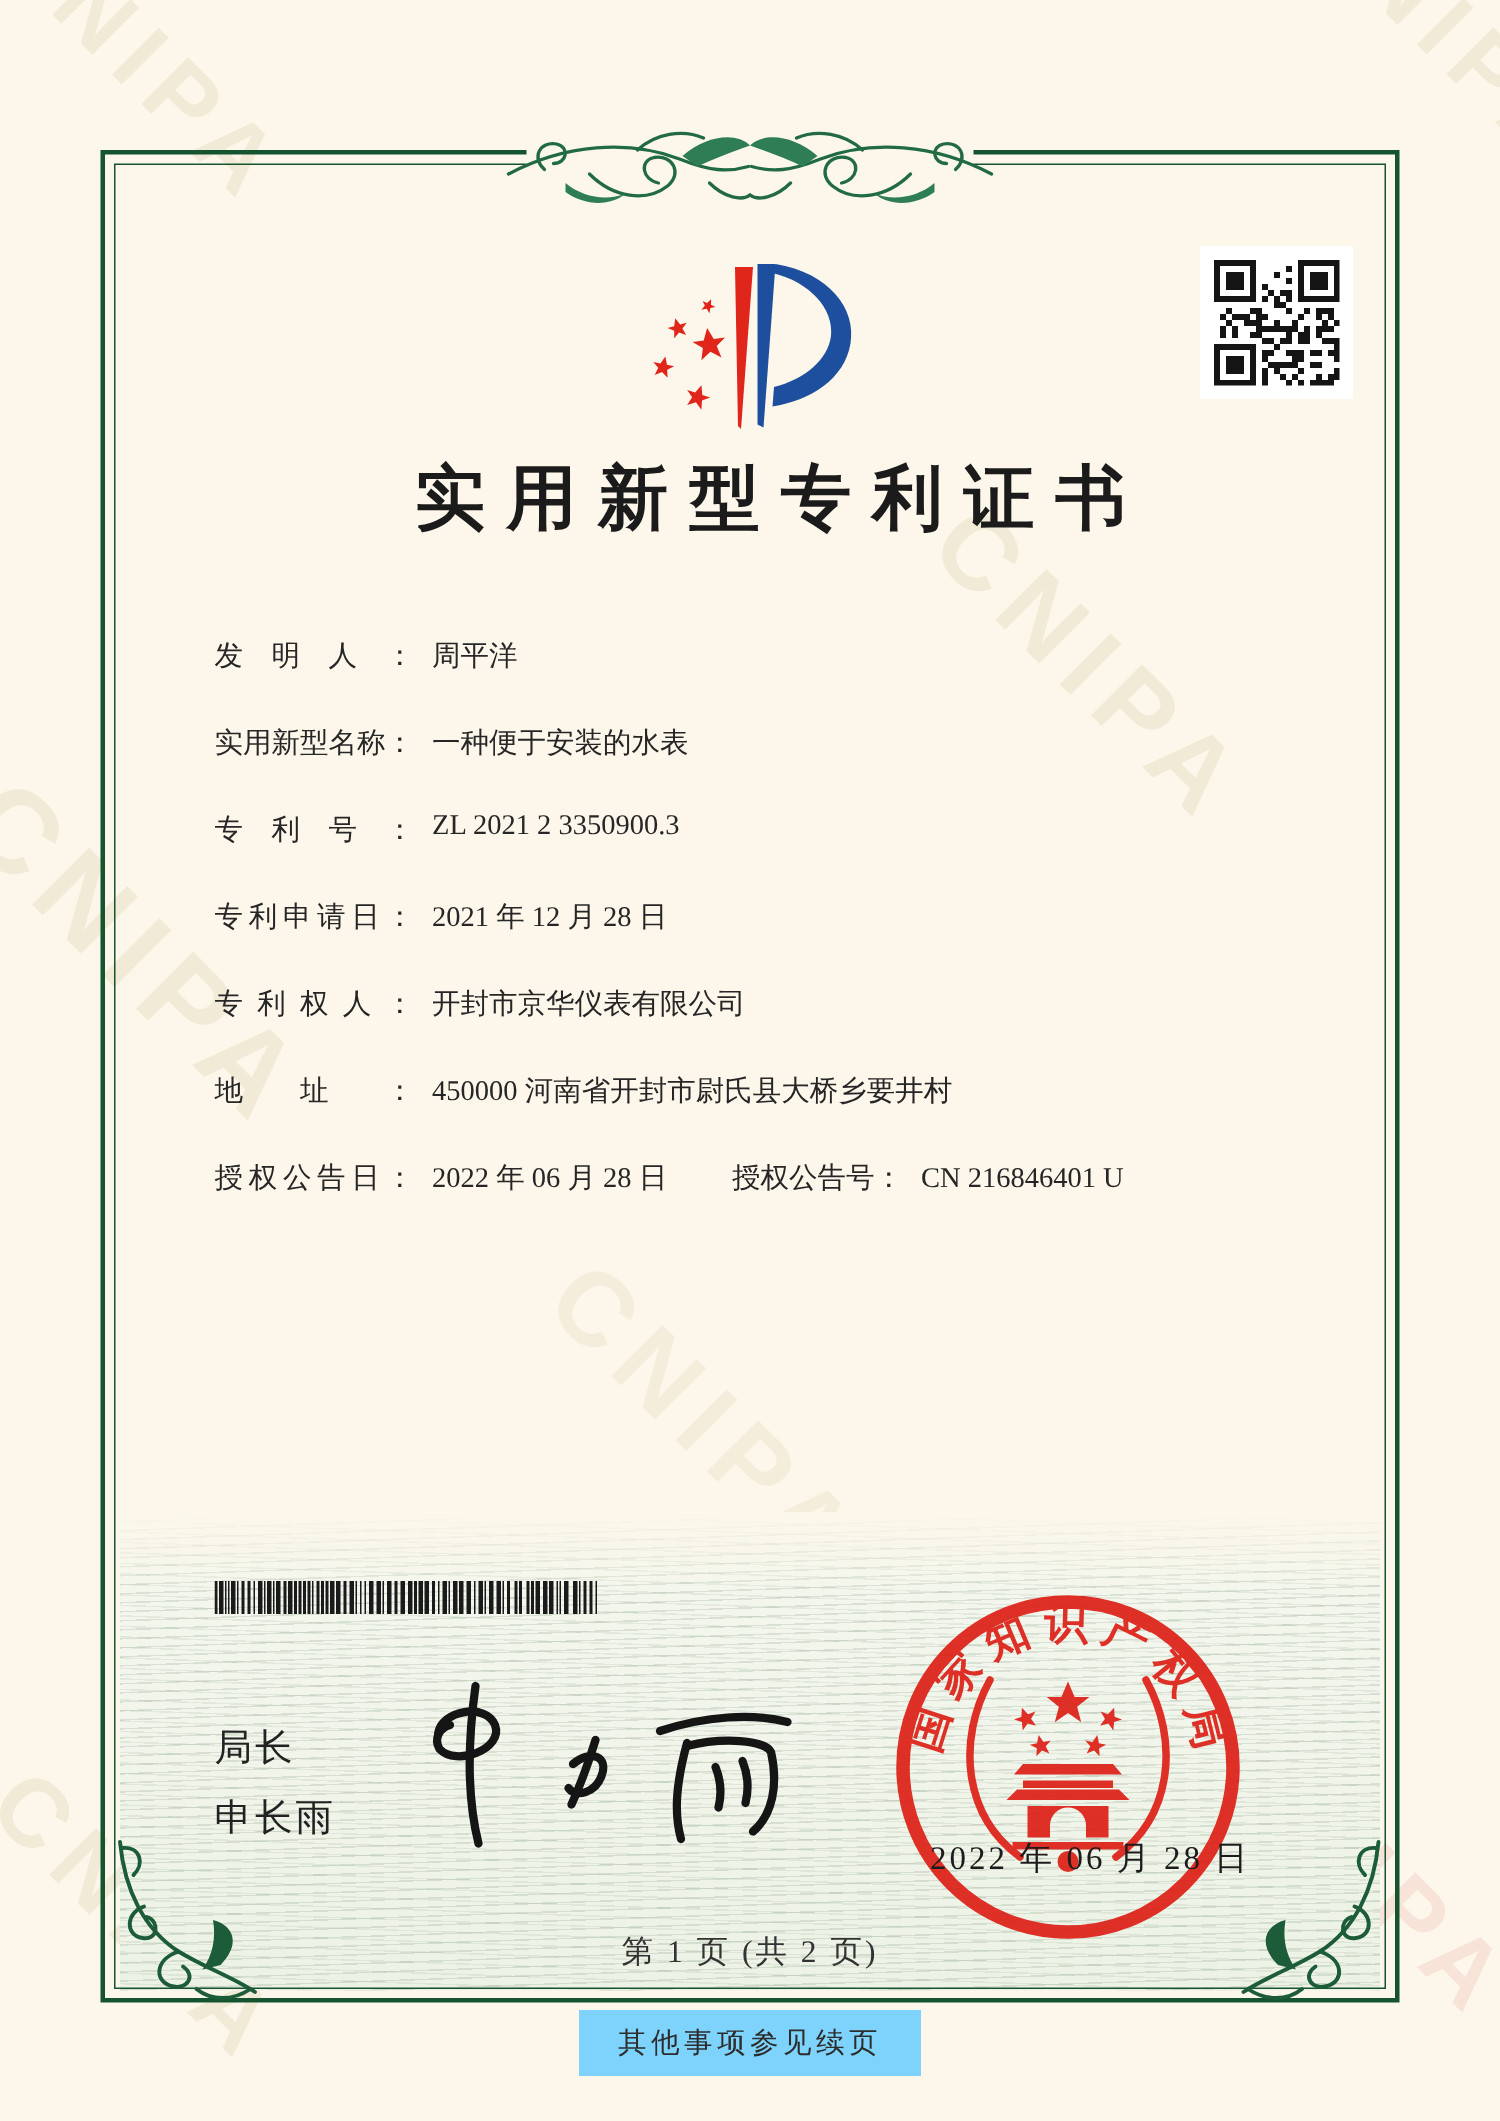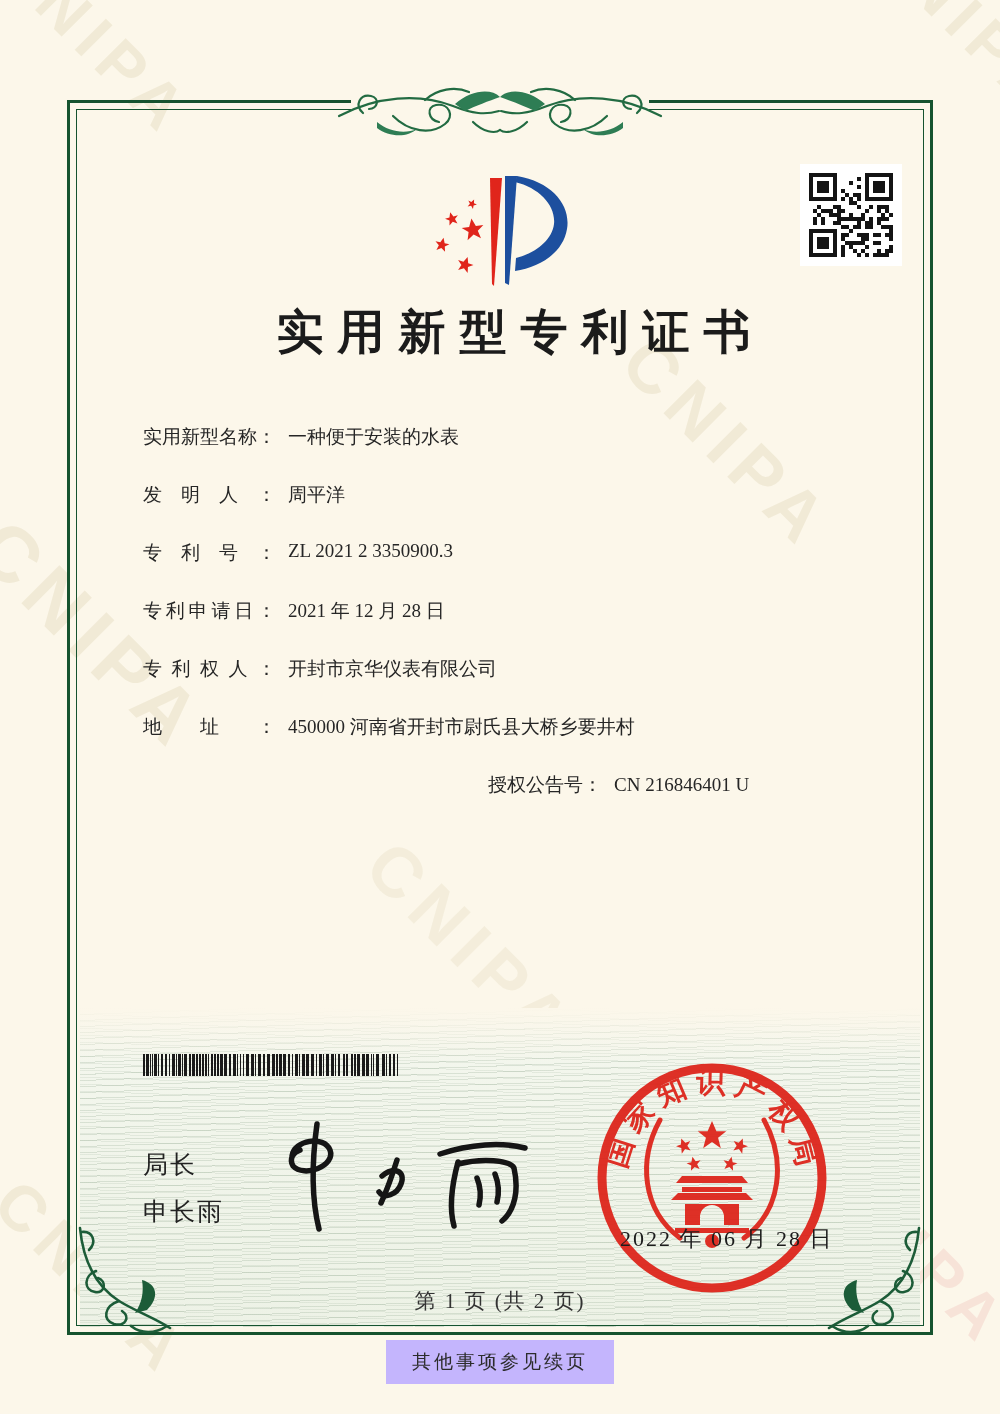--- a/index.html
+++ b/index.html
@@ -56,21 +56,21 @@
   .signature{position:absolute;left:262px;top:1102px;}
   .seal{position:absolute;left:592px;top:1058px;width:240px;height:240px;}
   .seal-date{
     position:absolute;left:620px;top:1224px;font-size:22px;letter-spacing:2px;color:#1c1c1c;
     font-family:"Liberation Serif","DejaVu Serif",serif;
   }
   .page-footer{position:absolute;left:0;right:0;top:1287px;text-align:center;font-size:21px;letter-spacing:2px;color:#333;}
   .note{
     position:absolute;left:0;right:0;top:1340px;text-align:center;
   }
-  .note span{display:inline-block;background:#c4b5fd;padding:9px 26px;font-size:19px;letter-spacing:3px;color:#2c2c2c;}
+  .note span{display:inline-block;background:#7dd3fc;padding:9px 26px;font-size:19px;letter-spacing:3px;color:#2c2c2c;}
   
   .ornament-top{position:absolute;left:333px;top:76px;}
   .corner-bl{position:absolute;left:62px;top:1224px;}
   .corner-br{position:absolute;left:822px;top:1224px;}
 </style>
 </head>
 <body>
 
 <div class="page">
 
@@ -348,38 +348,41 @@
         <rect x="17" y="20" width="1" height="1" fill="#141414"></rect>
         <rect x="18" y="20" width="1" height="1" fill="#141414"></rect>
         <rect x="19" y="20" width="1" height="1" fill="#141414"></rect>
       </svg>
   </div>
 
   <div class="title">实用新型专利证书</div>
 
   <div class="fields">
     <div class="field-row">
+      <span class="f-label">发明人：</span><span class="f-value">周平洋</span>
+    </div>
+    <div class="field-row">
       <span class="f-label">实用新型名称：</span><span class="f-value">一种便于安装的水表</span>
-    </div>
-    <div class="field-row">
-      <span class="f-label">发明人：</span><span class="f-value">周平洋</span>
     </div>
     <div class="field-row">
       <span class="f-label">专利号：</span><span class="f-value">ZL 2021 2 3350900.3</span>
     </div>
     <div class="field-row">
       <span class="f-label">专利申请日：</span><span class="f-value">2021 年 12 月 28 日</span>
     </div>
     <div class="field-row">
       <span class="f-label">专利权人：</span><span class="f-value">开封市京华仪表有限公司</span>
     </div>
     <div class="field-row">
       <span class="f-label">地址：</span><span class="f-value">450000  河南省开封市尉氏县大桥乡要井村</span>
     </div>
     <div class="grant-row">
+      <span>
+        <span class="f-label">授权公告日：</span><span class="f-value">2022 年 06 月 28 日</span>
+      </span>
       <span class="grant-second">
         <span>授权公告号：</span><span class="f-value">CN 216846401 U</span>
       </span>
     </div>
   </div>
 
 
   <svg class="barcode" id="barcode-svg" width="258" height="24">
       <rect x="0" y="0" width="2" height="22" fill="#1a1a1a"></rect>
       <rect x="3" y="0" width="3" height="22" fill="#1a1a1a"></rect>

